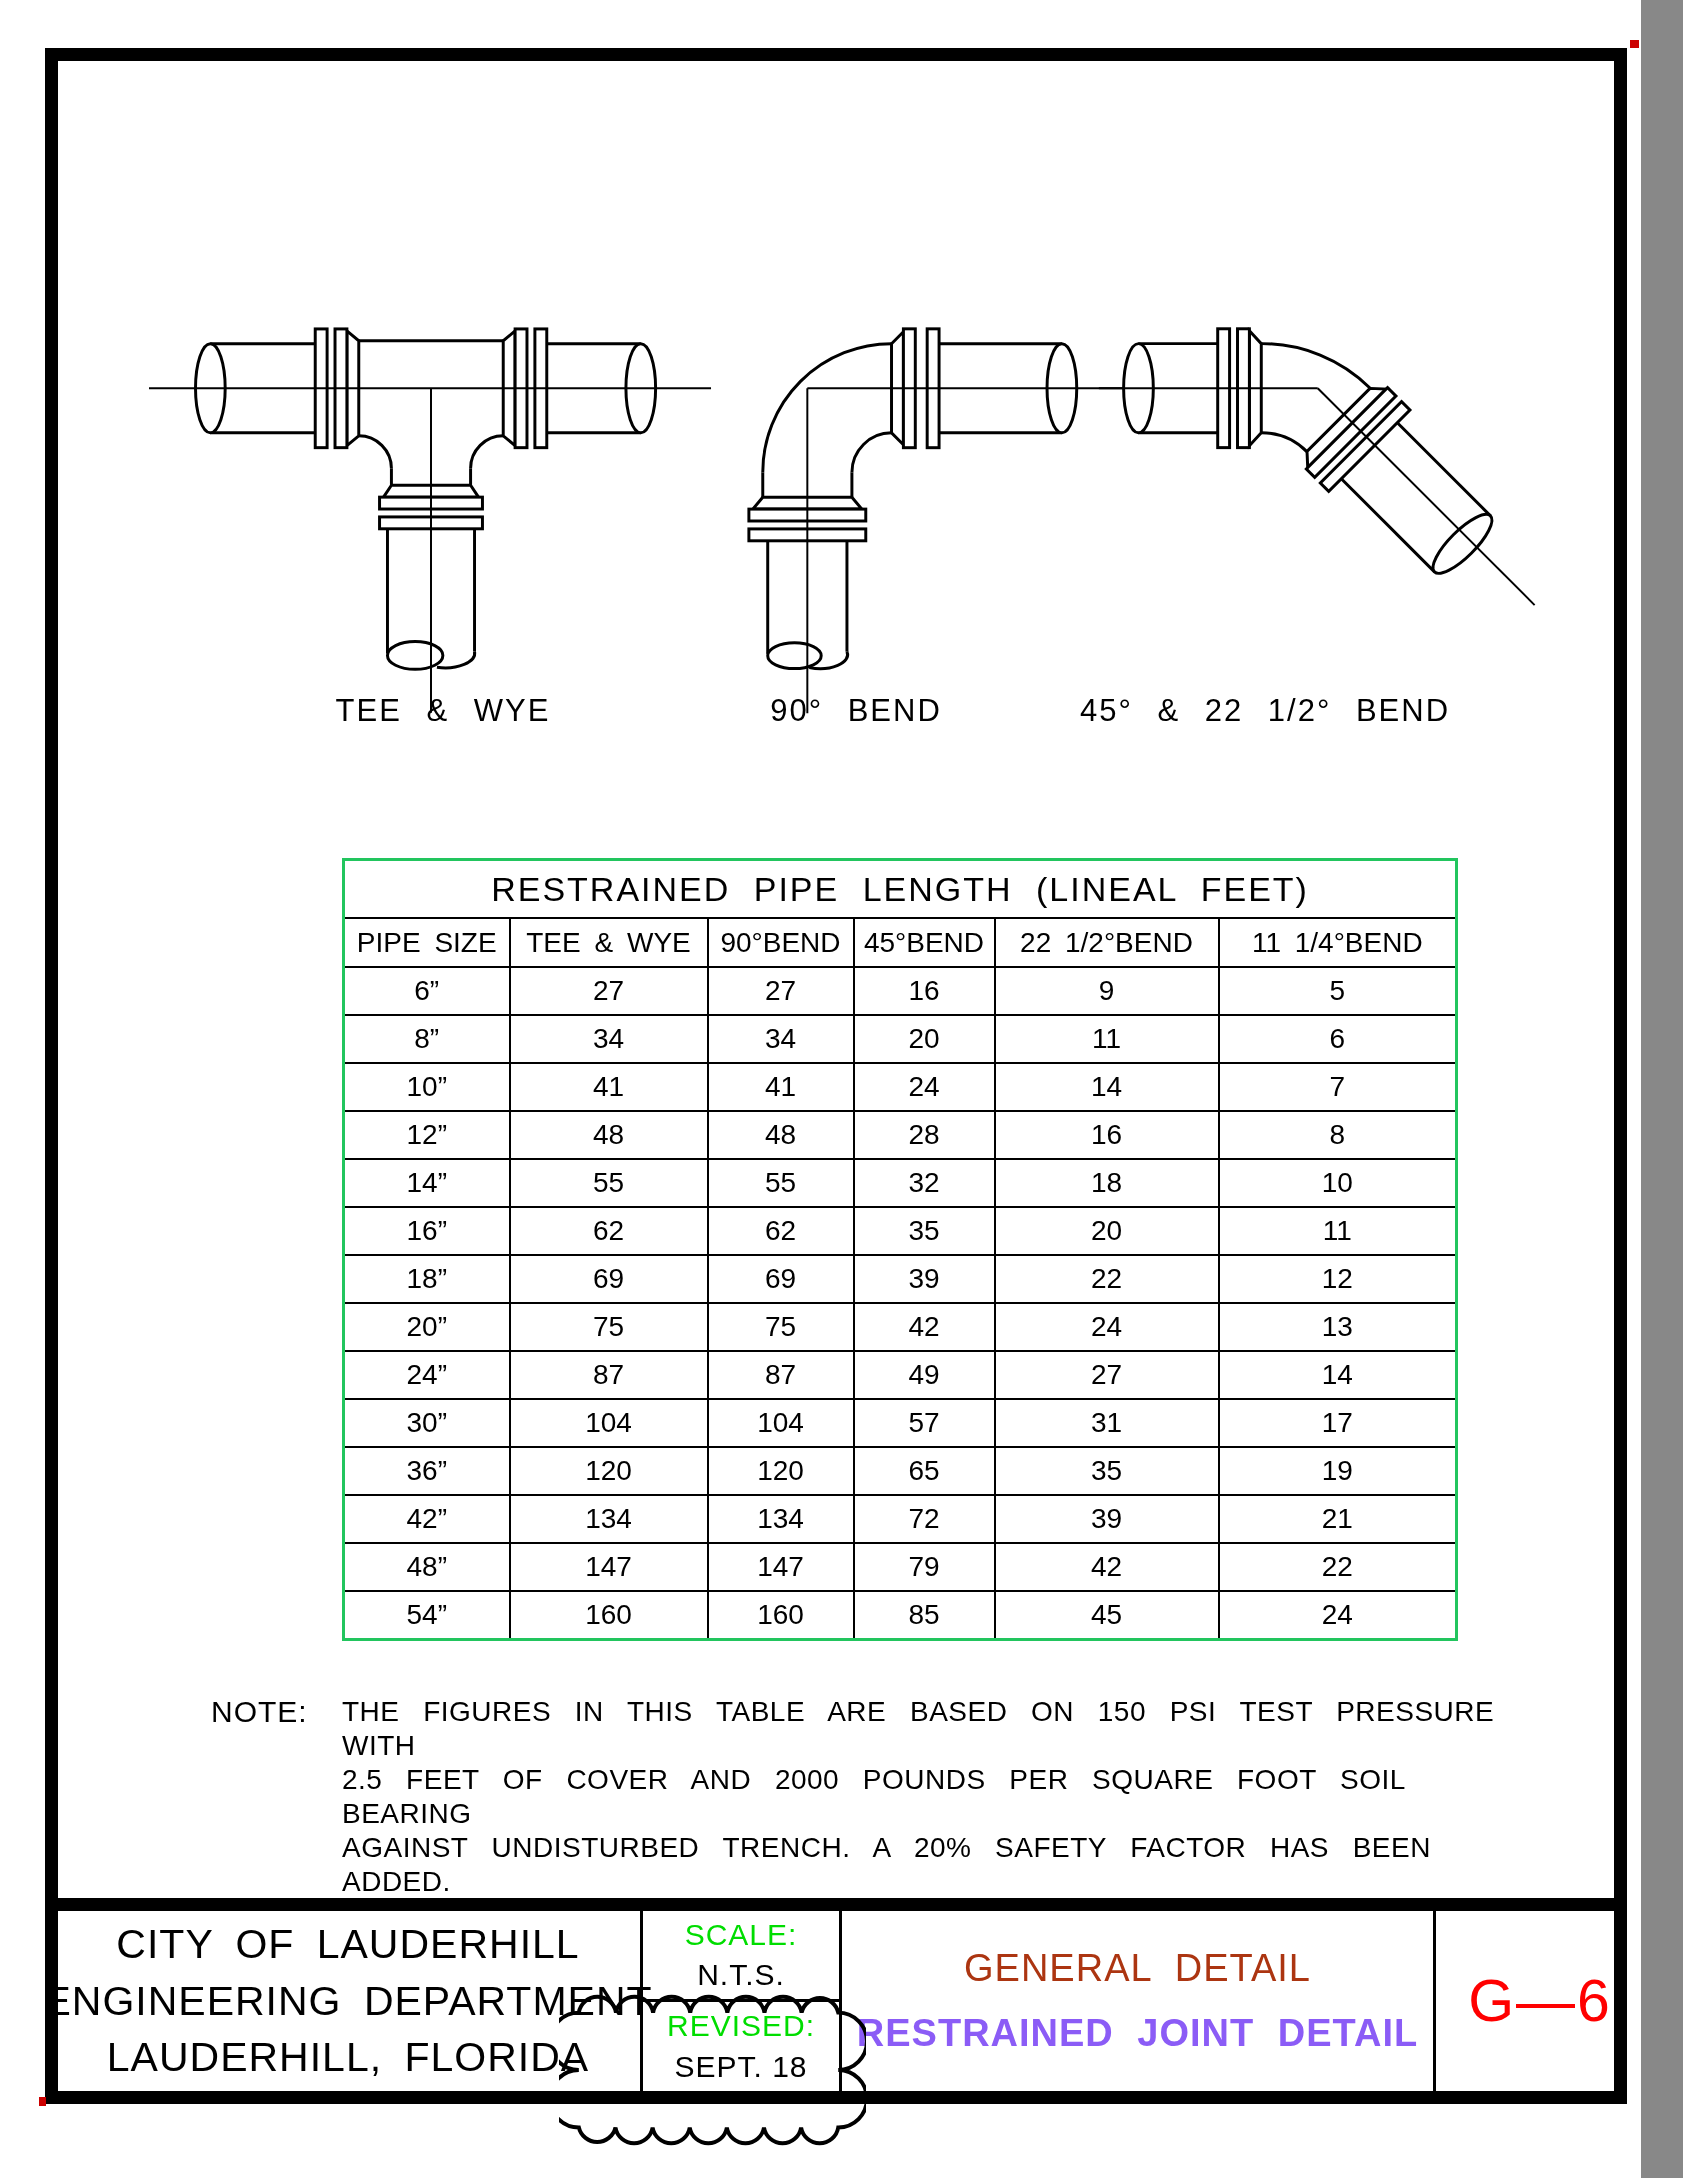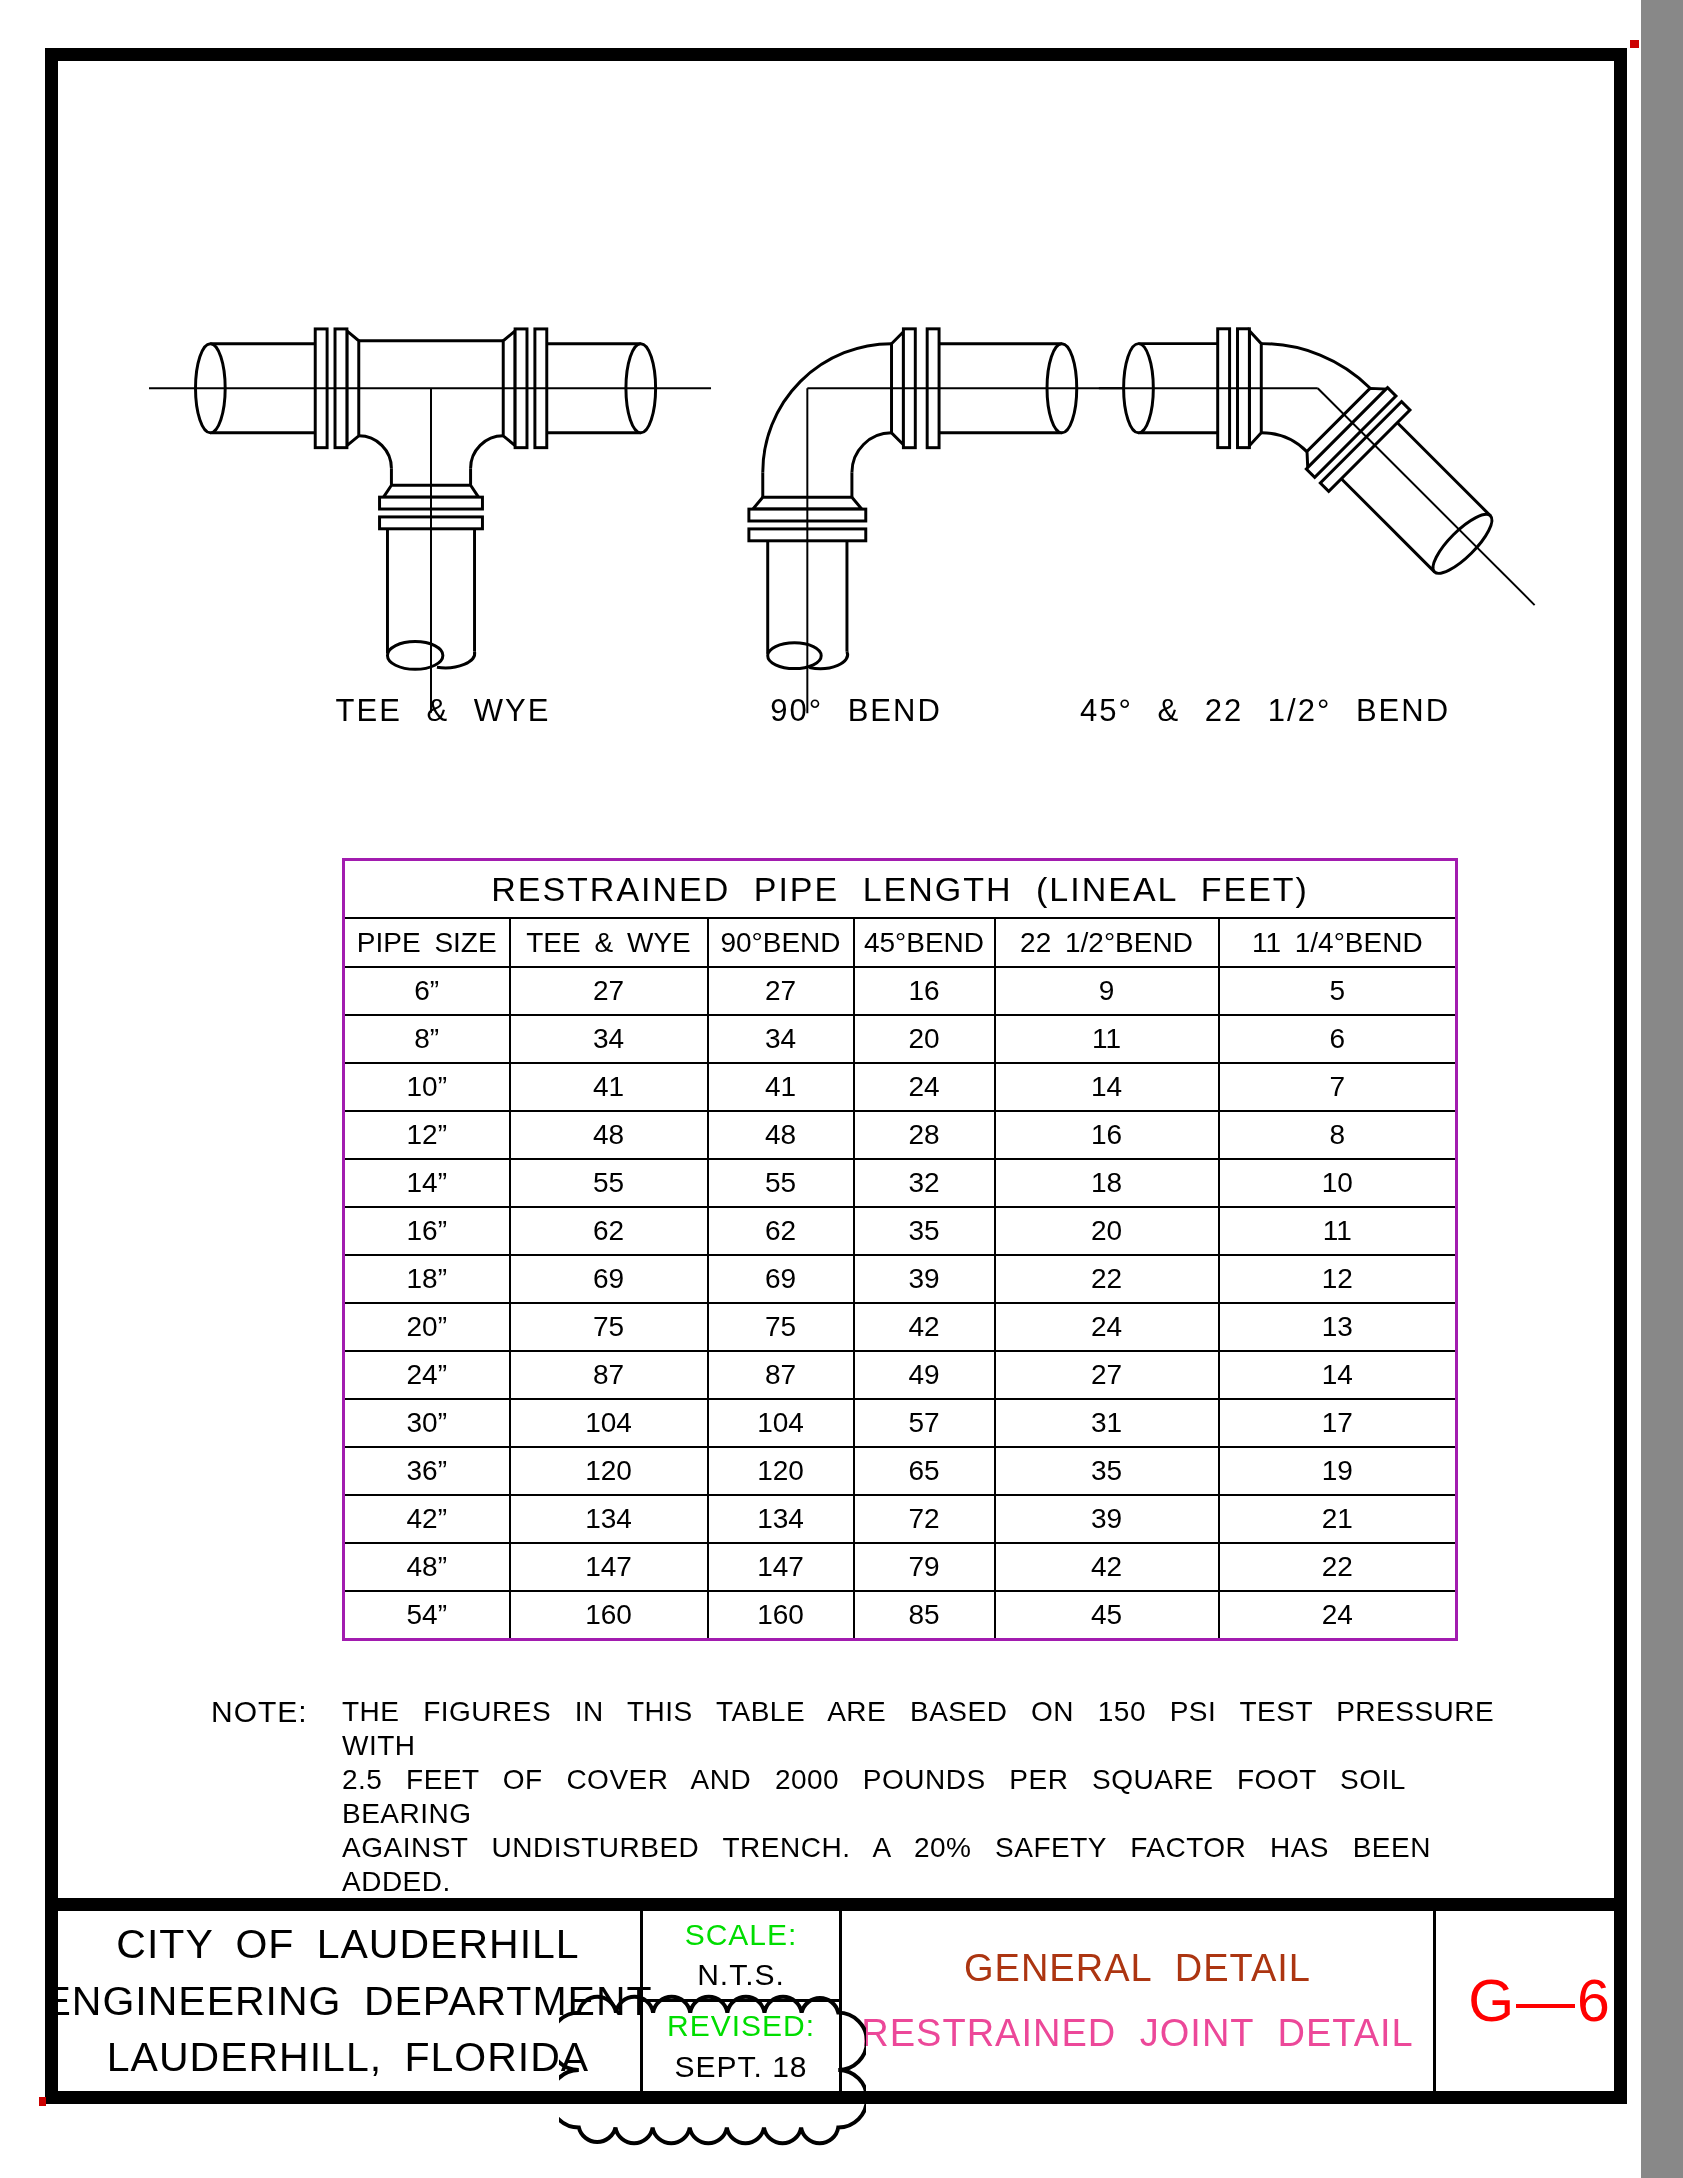--- a/index.html
+++ b/index.html
@@ -18,21 +18,21 @@
   }
   .drawing { position:absolute; }
   .drawing path, .drawing line, .drawing polygon { stroke:#000; stroke-width:3; fill:none; }
   .drawing rect.flange, .drawing polygon.bell { fill:#fff; stroke:#000; stroke-width:3; }
   .drawing ellipse.endcap { fill:#fff; stroke:#000; stroke-width:3; }
   .drawing line.centerline, .drawing path.centerline { stroke-width:2; }
 
   
   .pipe-table {
     position:absolute; left:342px; top:858px; width:1112px;
-    border-collapse:collapse; table-layout:fixed; border:3px solid #a21caf;
+    border-collapse:collapse; table-layout:fixed; border:3px solid #22c55e;
   }
   .pipe-table th, .pipe-table td {
     border:2px solid #000; text-align:center; vertical-align:middle;
     font-weight:normal; font-size:28px; padding:0;
   }
   .pipe-table .title-row th {
     height:56px; font-size:34px; letter-spacing:2px; word-spacing:12px;
   }
   .pipe-table .head-row th { height:47px; word-spacing:6px;text-align:center; }
   .pipe-table .data-row { height:48px; }
@@ -322,21 +322,21 @@
     <div>N.T.S.</div>
   </div>
 
   <div class="tb-cell revised-cell">
     <div style="color: rgb(0, 221, 0);">REVISED:</div>
     <div>SEPT. 18</div>
   </div>
 
   <div class="tb-cell detail-cell">
     <div style="color: rgb(172, 53, 17);">GENERAL DETAIL</div>
-    <div style="color: #ec4899;">RESTRAINED JOINT DETAIL</div>
+    <div style="color: #8b5cf6; font-weight: bold;">RESTRAINED JOINT DETAIL</div>
   </div>
 
   <div class="tb-cell sheet-cell">
     <div style="color: rgb(255, 0, 0);">G—6</div>
   </div>
 
   <svg class="cloud" width="307" height="198" viewBox="0 0 310 200">
     <path d="M20,38
              A 19 19 0 0 1 57.5,38 A 19 19 0 0 1 95,38 A 19 19 0 0 1 132.5,38 A 19 19 0 0 1 170,38
              A 19 19 0 0 1 207.5,38 A 19 19 0 0 1 245,38 A 19 19 0 0 1 282,38

